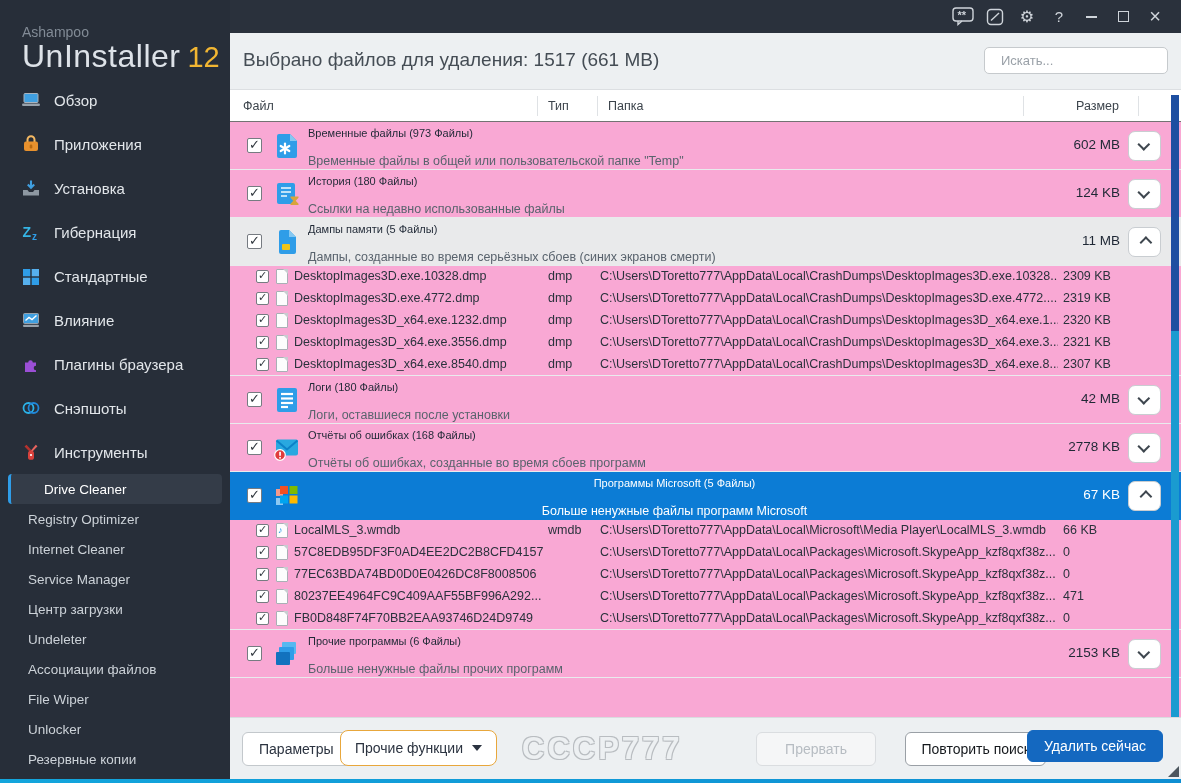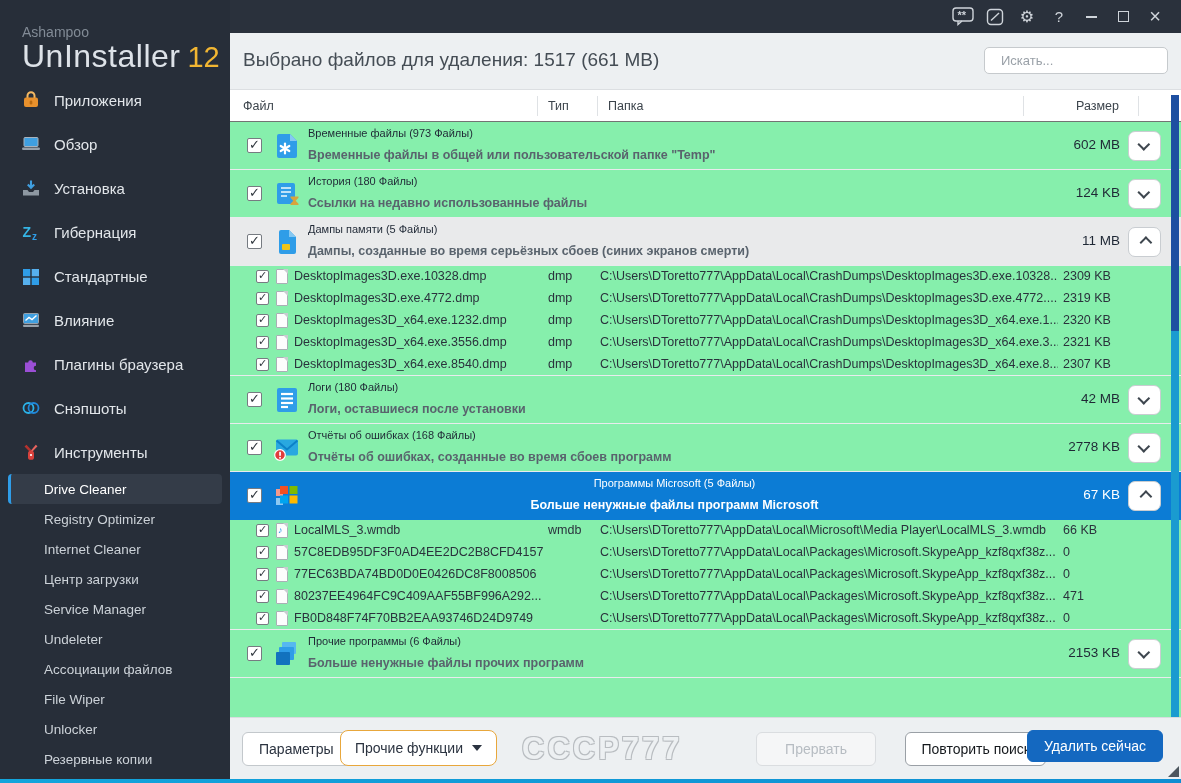--- a/index.html
+++ b/index.html
@@ -9,32 +9,32 @@
   
   .sidebar{position:absolute;left:0;top:0;bottom:4px;width:230px;background:#272e39;}
   .brand{padding:16px 0 0 22px;height:64px;margin-top:8px;}
   .brand-company{display:block;font-size:14px;color:#828b96;}
   .brand-line{display:flex;align-items:baseline;margin-top:-2px;}
   .brand-product{font-size:32px;color:#dde2e8;letter-spacing:.5px;}
   .brand-version{font-size:29px;color:#f2b632;margin-left:7px;}
   .side-items{margin-top:6px;}
   .side-item{display:flex;align-items:center;height:44px;padding-left:19px;cursor:pointer;color:#e2e6ea;font-size:15px;}
   .side-item .sicon{width:24px;display:flex;justify-content:center;margin-right:11px;}
-  .tool-item{display:flex;align-items:center;height:30px;padding-left:44px;color:#ccd2d8;font-size:13.5px;cursor:pointer;}
+  .tool-item{display:flex;align-items:center;height:30px;padding-left:28px;color:#ccd2d8;font-size:13.5px;cursor:pointer;}
   .tool-item.sel{background:#343c48;border-left:3px solid #2f9de8;border-radius:4px;margin:0 8px;padding-left:33px;color:#fff;}
 
   
   .titlebar{position:absolute;left:230px;right:0;top:0;height:33px;background:#2a313c;display:flex;justify-content:flex-end;align-items:center;padding-right:10px;}
   .tb-ic{width:32px;height:33px;display:flex;align-items:center;justify-content:center;color:#cfd4da;cursor:pointer;font-size:15px;}
   .tb-ic.close{font-size:20px;}
   .tb-min{display:inline-block;width:11px;height:2px;background:#cfd4da;}
   .tb-max{display:inline-block;width:11px;height:11px;border:1.5px solid #cfd4da;}
 
   
-  .main{position:absolute;left:230px;top:33px;right:0;bottom:4px;background:#86efac;}
+  .main{position:absolute;left:230px;top:33px;right:0;bottom:4px;background:#f9a8d4;}
   .hdr{position:absolute;top:0;left:0;right:0;height:57px;background:#edf0f2;border-bottom:1px solid #dcdfe2;}
   .hdr-title{position:absolute;left:13px;top:16px;font-size:19px;color:#454d55;}
   .search{position:absolute;right:13px;top:14px;width:184px;height:27px;background:#fff;border:1px solid #c6cacd;border-radius:5px;display:flex;align-items:center;padding-left:8px;}
   .search input{border:none;outline:none;flex:1;font-size:13px;color:#444;margin-left:6px;background:transparent;}
   .search input::placeholder{color:#9aa1a8;}
 
   .thead{position:absolute;top:57px;left:0;right:0;height:32px;background:#fff;border-bottom:1px solid #737373;font-size:12.5px;color:#3c444c;}
   .th{position:absolute;top:9px;}
   .th-file{left:13px;} .th-type{left:318px;} .th-folder{left:378px;}
   .th-size{left:846px;}
@@ -42,21 +42,21 @@
 
   .rows{position:absolute;top:89px;left:0;right:0;}
   .grow{position:relative;height:48px;border-bottom:1px solid #e9ebed;cursor:default;}
   .grow.hl{background:#e9eaeb;}
   .grow.selected{background:#0c7cd5;border-bottom:1px solid #0c7cd5;}
   .cb{position:absolute;left:17px;top:16px;width:15px;height:15px;background:#fff;border:1px solid #767b81;border-radius:2px;}
   .cb::after{content:"✓";position:absolute;left:1px;top:-2px;font-size:13px;color:#2f363d;}
   .gicon{position:absolute;left:42px;top:9px;width:30px;height:30px;}
   .gtext{position:absolute;left:78px;top:5px;right:140px;}
   .gtitle{font-size:11px;color:#1f2835;white-space:nowrap;}
-  .gsub{font-size:12.5px;color:#59636d;margin-top:9px;white-space:nowrap;font-weight:bold;}
+  .gsub{font-size:12.5px;color:#59636d;margin-top:15px;white-space:nowrap;}
   .grow.selected .gtitle,.grow.selected .gsub{color:#fff;text-align:center;}
   .gsize{position:absolute;right:61px;top:15px;font-size:13.5px;color:#1f2835;}
   .grow.selected .gsize{color:#fff;}
   .expbtn{position:absolute;right:20px;top:9px;width:33px;height:30px;background:#fff;border:1px solid #c9cdd1;border-radius:7px;cursor:pointer;display:flex;align-items:center;justify-content:center;padding:0;}
   .chev{display:inline-block;width:9px;height:9px;border-left:2px solid #3f474f;border-bottom:2px solid #3f474f;}
   .chev.down{transform:rotate(-45deg) translate(1px,-2px);}
   .chev.up{transform:rotate(135deg) translate(-1px,-1px);}
 
   .frow{position:relative;height:22px;font-size:12.5px;color:#2a323c;cursor:default;}
   .frow.last{border-bottom:1px solid #e9ebed;}
@@ -98,35 +98,35 @@
       <span class="brand-company">Ashampoo</span>
       <div class="brand-line">
         <span class="brand-product">UnInstaller</span>
         <span class="brand-version">12</span>
       </div>
     </div>
     <nav class="side-items" id="side-items">
         <div class="side-item">
           <span class="sicon">
             <svg width="20" height="20" viewBox="0 0 20 20">
+              <rect x="3" y="3.5" width="14" height="9" rx="1" fill="#3f9fe0" stroke="#a8b2bc"></rect>
+              <rect x="1" y="13.5" width="18" height="2.6" rx="1.3" fill="#97a1ab"></rect>
+            </svg>
+          </span>
+          <span>Обзор</span>
+        </div>
+        <div class="side-item">
+          <span class="sicon">
+            <svg width="20" height="20" viewBox="0 0 20 20">
               <path d="M6.5 8 V5.8 a3.5 3.5 0 0 1 7 0 V8" fill="none" stroke="#f5b963" stroke-width="2"></path>
               <rect x="3" y="7.5" width="14" height="9.5" rx="2" fill="#e8912d"></rect>
               <rect x="8.7" y="10.5" width="2.6" height="4" rx="1.3" fill="#b96a10"></rect>
             </svg>
           </span>
           <span>Приложения</span>
-        </div>
-        <div class="side-item">
-          <span class="sicon">
-            <svg width="20" height="20" viewBox="0 0 20 20">
-              <rect x="3" y="3.5" width="14" height="9" rx="1" fill="#3f9fe0" stroke="#a8b2bc"></rect>
-              <rect x="1" y="13.5" width="18" height="2.6" rx="1.3" fill="#97a1ab"></rect>
-            </svg>
-          </span>
-          <span>Обзор</span>
         </div>
         <div class="side-item">
           <span class="sicon">
             <svg width="20" height="20" viewBox="0 0 20 20">
               <path d="M10 2.5 v7 M6.8 6.5 L10 9.8 L13.2 6.5" stroke="#3f9fe0" stroke-width="2.1" fill="none"></path>
               <path d="M2 12 h4.5 l1.5 2 h4 l1.5 -2 H18 v5.5 H2z" fill="#8d97a1"></path>
             </svg>
           </span>
           <span>Установка</span>
         </div>
@@ -193,24 +193,24 @@
         <div class="tool-item sel">
           <span>Drive Cleaner</span>
         </div>
         <div class="tool-item">
           <span>Registry Optimizer</span>
         </div>
         <div class="tool-item">
           <span>Internet Cleaner</span>
         </div>
         <div class="tool-item">
+          <span>Service Manager</span>
+        </div>
+        <div class="tool-item">
           <span>Центр загрузки</span>
-        </div>
-        <div class="tool-item">
-          <span>Service Manager</span>
         </div>
         <div class="tool-item">
           <span>Undeleter</span>
         </div>
         <div class="tool-item">
           <span>Ассоциации файлов</span>
         </div>
         <div class="tool-item">
           <span>File Wiper</span>
         </div>

